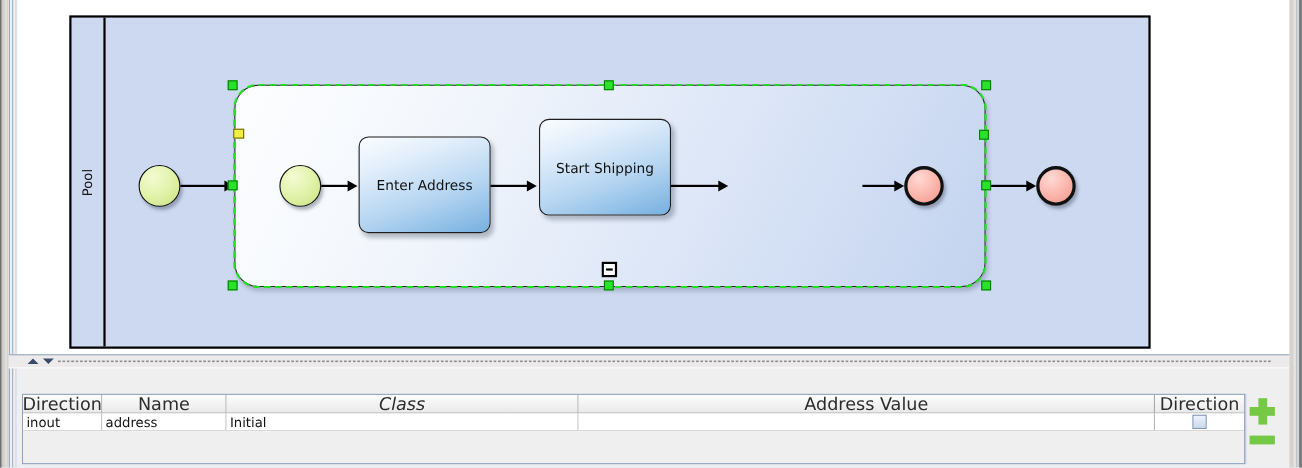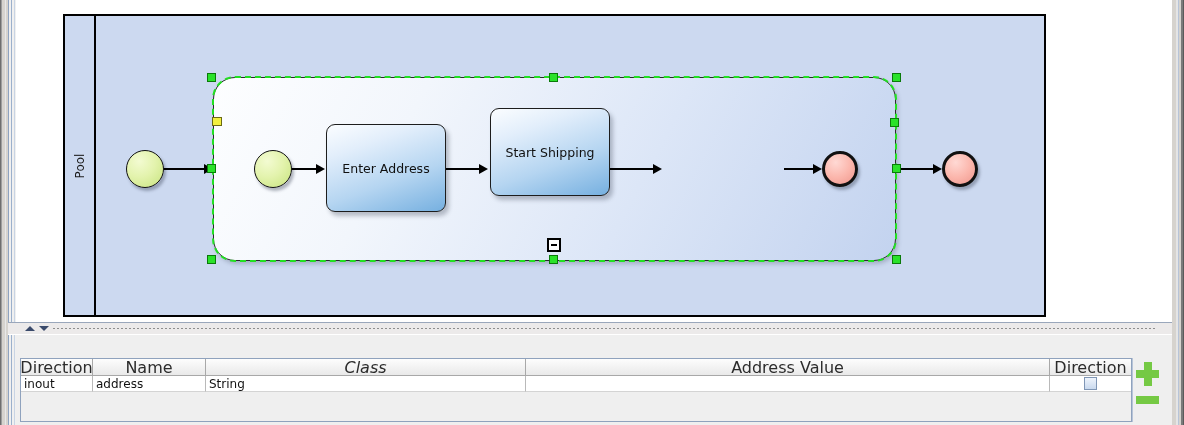--- a/index.html
+++ b/index.html
@@ -293,21 +293,21 @@
         <div class="th" style="width:72px;">Direction</div>
         <div class="th" style="width:113px;text-align:right;">Name</div>
         <div class="th" style="width:320px;font-style:italic;">Class</div>
         <div class="th" style="width:524px;">Address Value</div>
         <div class="th" style="width:81px;border-right:none;">Direction</div>
       </div>
 
       <div class="tbody-row">
         <div class="td" style="width:72px;">inout</div>
         <div class="td" style="width:113px;">address</div>
-        <div class="td" style="width:320px;">String</div>
+        <div class="td" style="width:320px;">Initial</div>
         <div class="td" style="width:524px;"></div>
         <div class="td center" style="width:81px;border-right:none;">
           <span class="checkbox"></span>
         </div>
       </div>
 
       <div class="table-empty"></div>
     </div>
 
     <div class="side-buttons">

